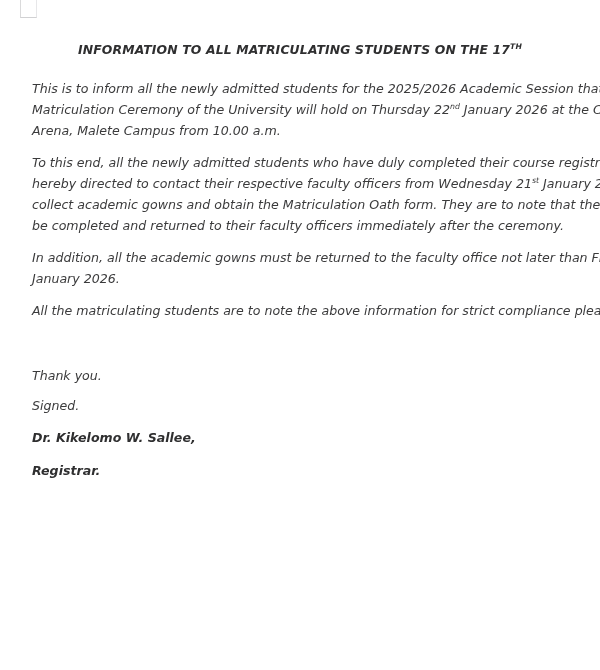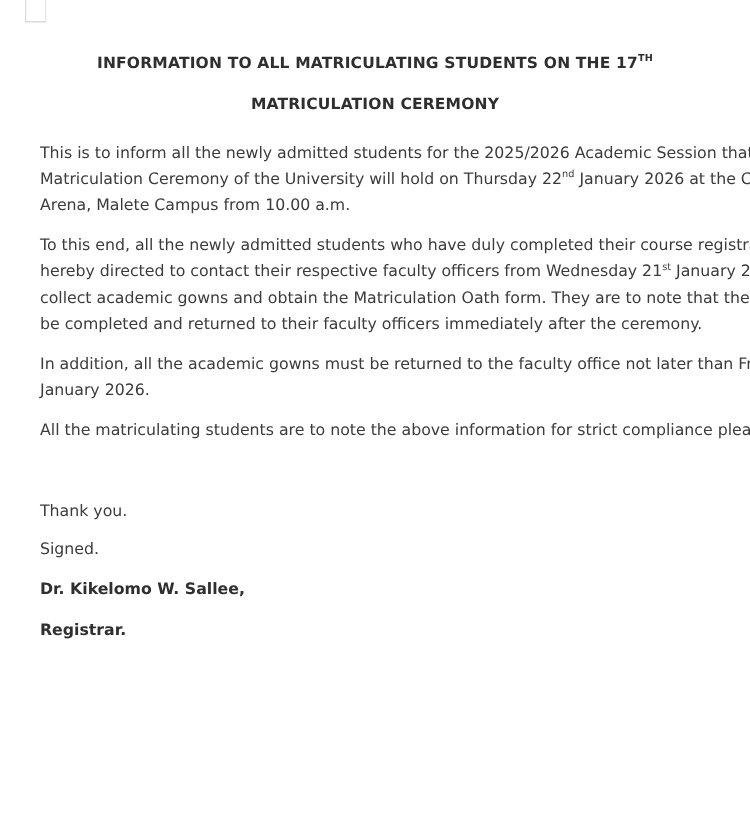--- a/index.html
+++ b/index.html
@@ -15,20 +15,21 @@
     font-family: "DejaVu Sans", "Liberation Sans", sans-serif;
     -webkit-font-smoothing: antialiased;
   }
 
   
   #document-page {
     position: absolute;
     inset: 0;
     background: #ffffff;
     overflow: hidden;
+    font-style: italic;
   }
 
   
   #corner-mark {
     position: absolute;
     left: 20px;
     top: -6px;
     width: 17px;
     height: 24px;
     border-left: 1.5px solid #d9d9da;
@@ -96,21 +97,20 @@
 <body>
 
 <div id="document-page">
 
   <div id="corner-mark"></div>
 
   <div id="content">
 
     <div class="title-line" id="title-line-1"><span>INFORMATION TO ALL MATRICULATING STUDENTS ON THE 17</span><sup>TH</sup></div>
 
-    <div class="title-line" id="title-line-2">MATRICULATION CEREMONY</div>
 
     <p class="para" id="para-1"><span>This is to inform all the newly admitted students for the 2025/2026 Academic Session that the 17</span><span> Matriculation Ceremony of the University will hold on Thursday 22</span><sup>nd</sup><span> January 2026 at the Convocation Arena, Malete Campus from 10.00 a.m.</span></p>
 
     <p class="para" id="para-2"><span>To this end, all the newly admitted students who have duly completed their course registration are hereby directed to contact their respective faculty officers from Wednesday 21</span><sup>st</sup><span> January 2026 to collect academic gowns and obtain the Matriculation Oath form. They are to note that the form must be completed and returned to their faculty officers immediately after the ceremony.</span></p>
 
     <p class="para" id="para-3"><span>In addition, all the academic gowns must be returned to the faculty office not later than Friday 23</span><span> January 2026.</span></p>
 
     <p class="para" id="para-4">All the matriculating students are to note the above information for strict compliance please.</p>
 
     <p class="sig-line" id="sig-thanks">Thank you.</p>

